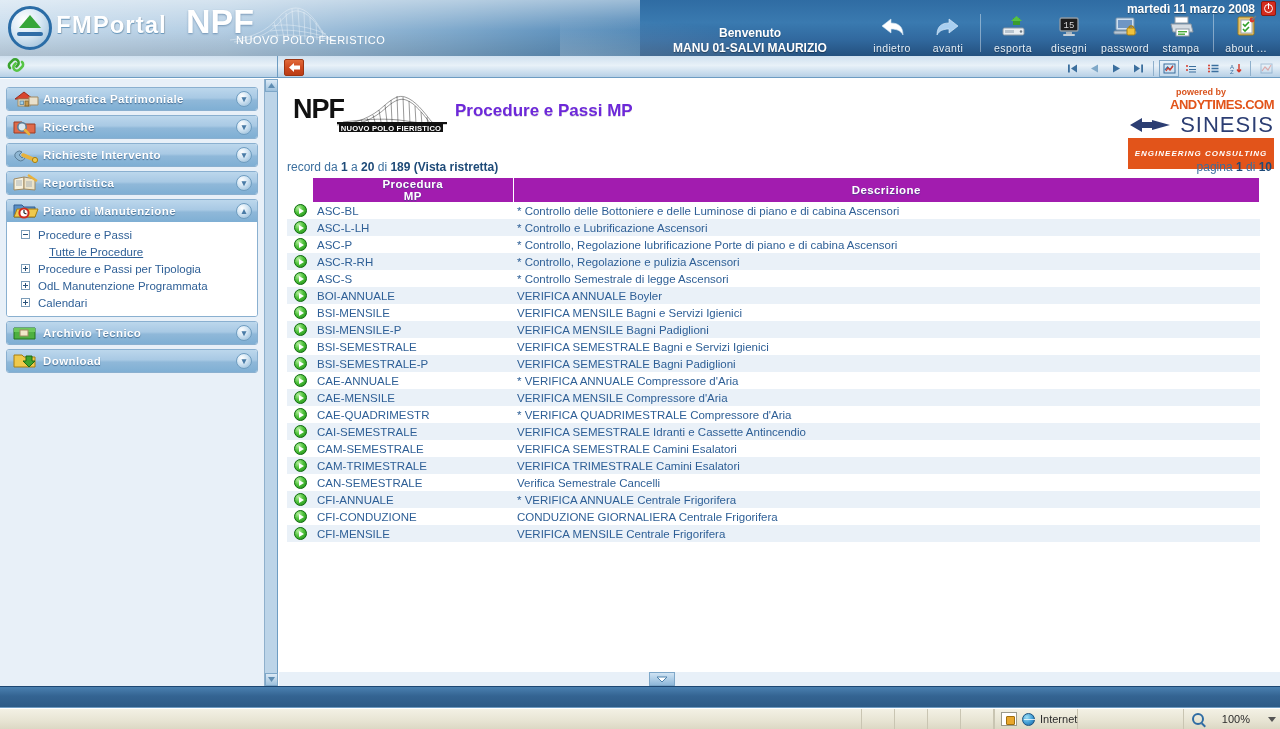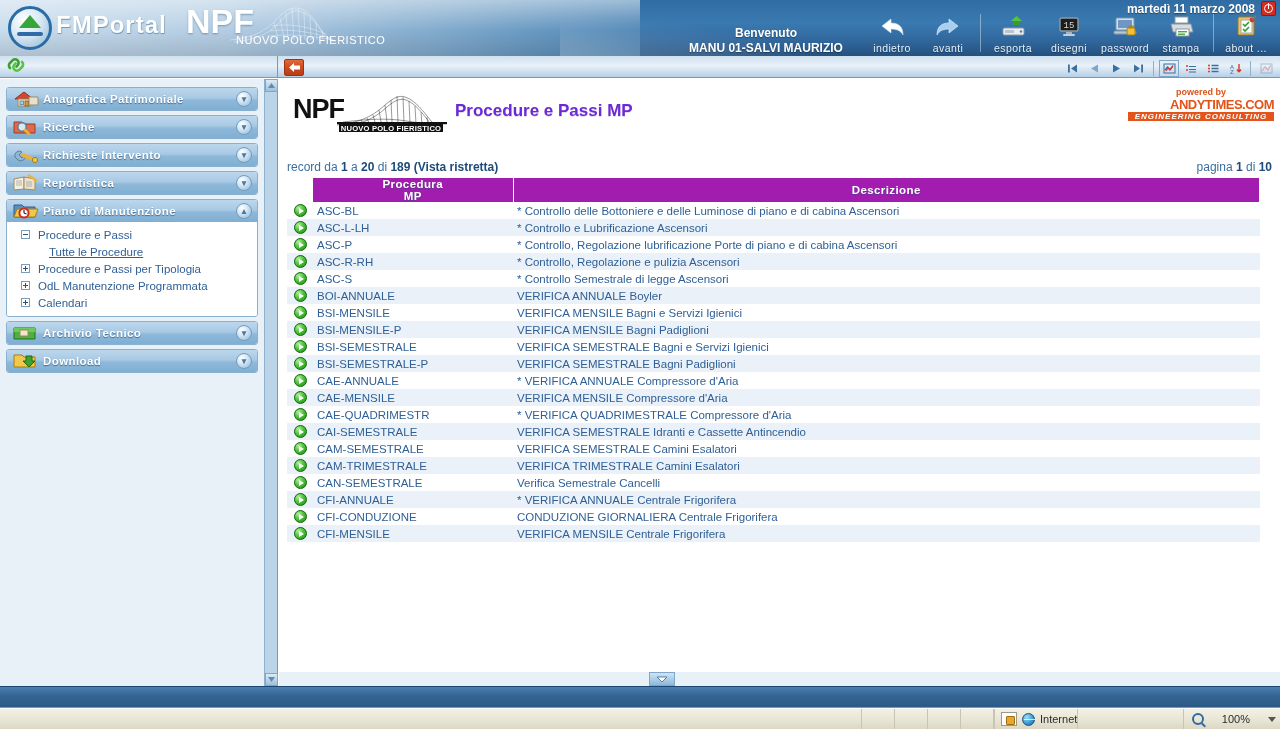--- a/index.html
+++ b/index.html
@@ -58,21 +58,21 @@
   }
   #brand-mesh {
     position: absolute; left: 228px; top: 4px; width: 110px; height: 40px; z-index: 3;
     opacity: .85;
   }
   #banner-curve {
     position:absolute; left: 560px; top:0; width: 360px; height:56px; z-index:2;
     background: radial-gradient(ellipse at 0% 140%, rgba(255,255,255,.30) 0%, rgba(255,255,255,0) 55%);
   }
   #welcome {
-    position: absolute; left: 616px; top: 26px; width: 300px; z-index: 5;
+    position: absolute; left: 600px; top: 26px; width: 300px; z-index: 5;
     text-align: center; color: #ffffff; font-weight: bold; font-size: 12px; line-height: 15px;
     text-shadow: 0 1px 1px rgba(0,0,0,.35);
   }
   #datebar {
     position: absolute; right: 4px; top: 1px; z-index: 6;
     color: #ffffff; font-weight: bold; font-size: 12px;
     display:flex; align-items:center; gap:6px;
     text-shadow: 0 1px 1px rgba(0,0,0,.4);
   }
   #power-btn {
@@ -196,21 +196,21 @@
     font-size:17px; font-weight:bold; color:#6d28d9;
     text-shadow: 0 1px 0 rgba(0,0,0,.12);
   }
   #sinesis { position:absolute; right:6px; top:8px; width:172px; }
   #sinesis .pw { font-size:9px; color:#d9541e; font-weight:bold; text-align:right; padding-right:48px;}
   #sinesis .at { font-size:13px; color:#e2541a; font-weight:bold; text-align:right; letter-spacing:-.5px; }
   #sinesis .row2 { display:flex; align-items:center; justify-content:flex-end; gap:6px; }
   #sinesis .name { font-size:22px; color:#2c3e73; letter-spacing:1px; font-style: normal; }
   #sinesis .tag {
     background:#e2541a; color:#ffffff; font-size:8px; font-style:italic; font-weight:bold;
-    text-align:center; letter-spacing:1px; margin-left:26px; padding:0 0;
+    text-align:center; letter-spacing:1px; margin-left:26px; padding:11px 0;
   }
   #record-info { position:absolute; left:8px; top:81px; font-size:12px; color:#3b6f9e; }
   #record-info b { color:#1d4a78; }
   #page-info { position:absolute; right:8px; top:81px; font-size:12px; color:#3b6f9e; }
   #page-info b { color:#1d4a78; }
 
   table#grid {
     position:absolute; left:8px; top:99px; width:973px;
     border-collapse:collapse; table-layout:fixed;
   }
@@ -638,20 +638,27 @@
     <rect x="44" y="30" width="110" height="2.2" fill="#111111"></rect>
     <rect x="46" y="32" width="104" height="8" fill="#111111"></rect>
     <text x="98" y="39" font-size="7.6" font-weight="bold" fill="#ffffff" text-anchor="middle" font-family="Liberation Sans, sans-serif" letter-spacing=".2">NUOVO POLO FIERISTICO</text>
   </svg>
 
   <div id="page-title">Procedure e Passi MP</div>
 
   <div id="sinesis">
     <div class="pw">powered by</div>
     <div class="at">ANDYTIMES.COM</div>
+    <div class="row2">
+      <svg width="46" height="22" viewBox="0 0 46 22">
+        <path d="M2,11 L14,4 L14,8 L26,8 L26,14 L14,14 L14,18 Z" fill="#2c3e73"></path>
+        <path d="M24,6 L42,11 L24,16 Z" fill="#2c3e73"></path>
+      </svg>
+      <span class="name">SINESIS</span>
+    </div>
     <div class="tag">ENGINEERING CONSULTING</div>
   </div>
 
   <div id="record-info">
     <span>record da </span><b>1</b><span> a </span><b>20</b><span> di </span><b>189</b><b> (Vista ristretta)</b>
   </div>
 
   <div id="page-info">
     <span>pagina </span><b>1</b><span> di </span><b>10</b>
   </div>

